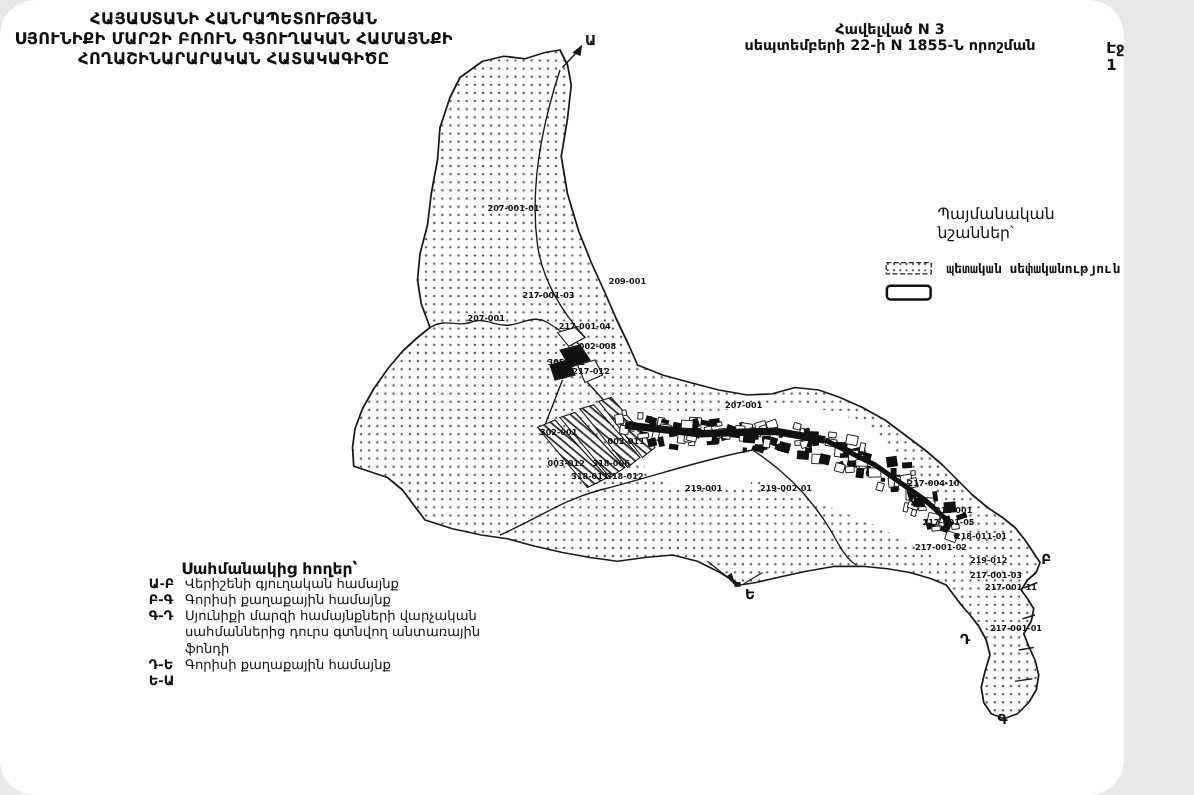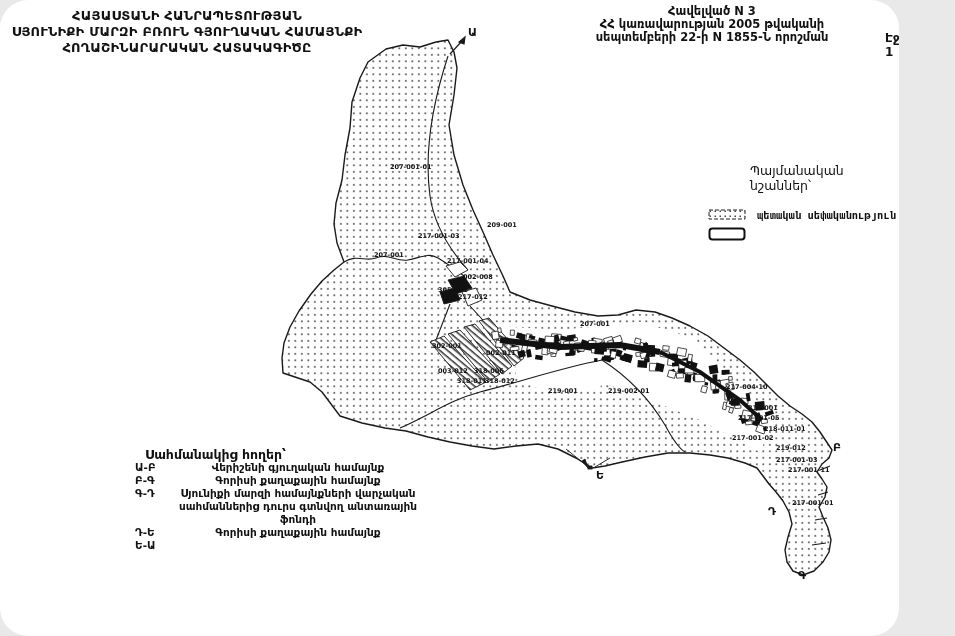--- a/index.html
+++ b/index.html
@@ -1,50 +1,49 @@
 <!DOCTYPE html>
 <html><head>
 <meta charset="utf-8">
 <style>
   html,body{margin:0;padding:0;background:#e9e9e9;}
   .page{position:relative;width:899px;height:636px;background:#fff;overflow:hidden;
         font-family:"DejaVu Sans",sans-serif;color:#111;border-radius:28px;}
   .title-left{position:absolute;left:6px;top:8px;width:362px;text-align:center;
               font-weight:bold;font-size:13px;line-height:16px;letter-spacing:.2px;}
-  .annex{position:absolute;left:566px;top:5px;width:292px;text-align:center;
+  .annex{position:absolute;left:566px;top:17px;width:292px;text-align:center;
          font-weight:bold;font-size:11.5px;line-height:13px;}
   .pageno{position:absolute;left:885px;top:7px;font-weight:bold;font-size:12px;margin-top:24px;}
   .map-svg{position:absolute;left:0;top:0;}
   .legend-title{position:absolute;left:750px;top:163px;font-weight:normal;font-size:12.5px;}
   .legend{position:absolute;left:708px;top:207px;width:246px;}
   .legend-row{display:flex;align-items:center;margin-bottom:2px;font-family:Liberation Mono, monospace;}
   .legend-swatch{flex:0 0 40px;margin-right:9px;}
   .legend-label{font-weight:bold;font-size:10.5px;line-height:13px;}
   .adj-title{position:absolute;left:145px;top:447px;font-weight:bold;font-size:12.5px;}
-  .adj-list{position:absolute;left:119px;top:461px;width:310px;margin-left:16px;}
+  .adj-list{position:absolute;left:119px;top:461px;width:310px;}
   .adj-row{display:flex;}
   .adj-code{flex:0 0 29px;font-weight:bold;font-size:10.5px;line-height:13px;}
-  .adj-label{font-weight:bold;font-size:10.5px;line-height:13px;width:268px;text-align:center;}
+  .adj-label{font-weight:normal;font-size:10.5px;line-height:13px;width:268px;}
   .plbl{font-family:"DejaVu Sans",sans-serif;font-size:6.5px;font-weight:bold;fill:#111;}
   .bletter{font-family:"DejaVu Sans",sans-serif;font-size:11px;font-weight:bold;fill:#111;}
 </style>
 </head>
 <body>
 
 <div class="page">
 
   <div class="title-left">
     <div>ՀԱՅԱՍՏԱՆԻ ՀԱՆՐԱՊԵՏՈՒԹՅԱՆ</div>
     <div>ՍՅՈՒՆԻՔԻ ՄԱՐԶԻ ԲՌՈՒՆ ԳՅՈՒՂԱԿԱՆ ՀԱՄԱՅՆՔԻ</div>
     <div>ՀՈՂԱՇԻՆԱՐԱՐԱԿԱՆ ՀԱՏԱԿԱԳԻԾԸ</div>
   </div>
 
   <div class="annex">
     <div>Հավելված N 3</div>
-    <div>ՀՀ կառավարության 2005 թվականի</div>
     <div>սեպտեմբերի 22-ի N 1855-Ն որոշման</div>
   </div>
 
   <div class="pageno">Էջ 1</div>
 
   <svg class="map-svg" id="map-svg" width="955" height="636" viewBox="0 0 955 636">
     <defs>
       <pattern id="dots" width="6.5" height="6.5" patternUnits="userSpaceOnUse">
         <rect width="6.5" height="6.5" fill="#ffffff"></rect>
         <rect x="2" y="2" width="1.7" height="1.7" fill="#555555"></rect>

